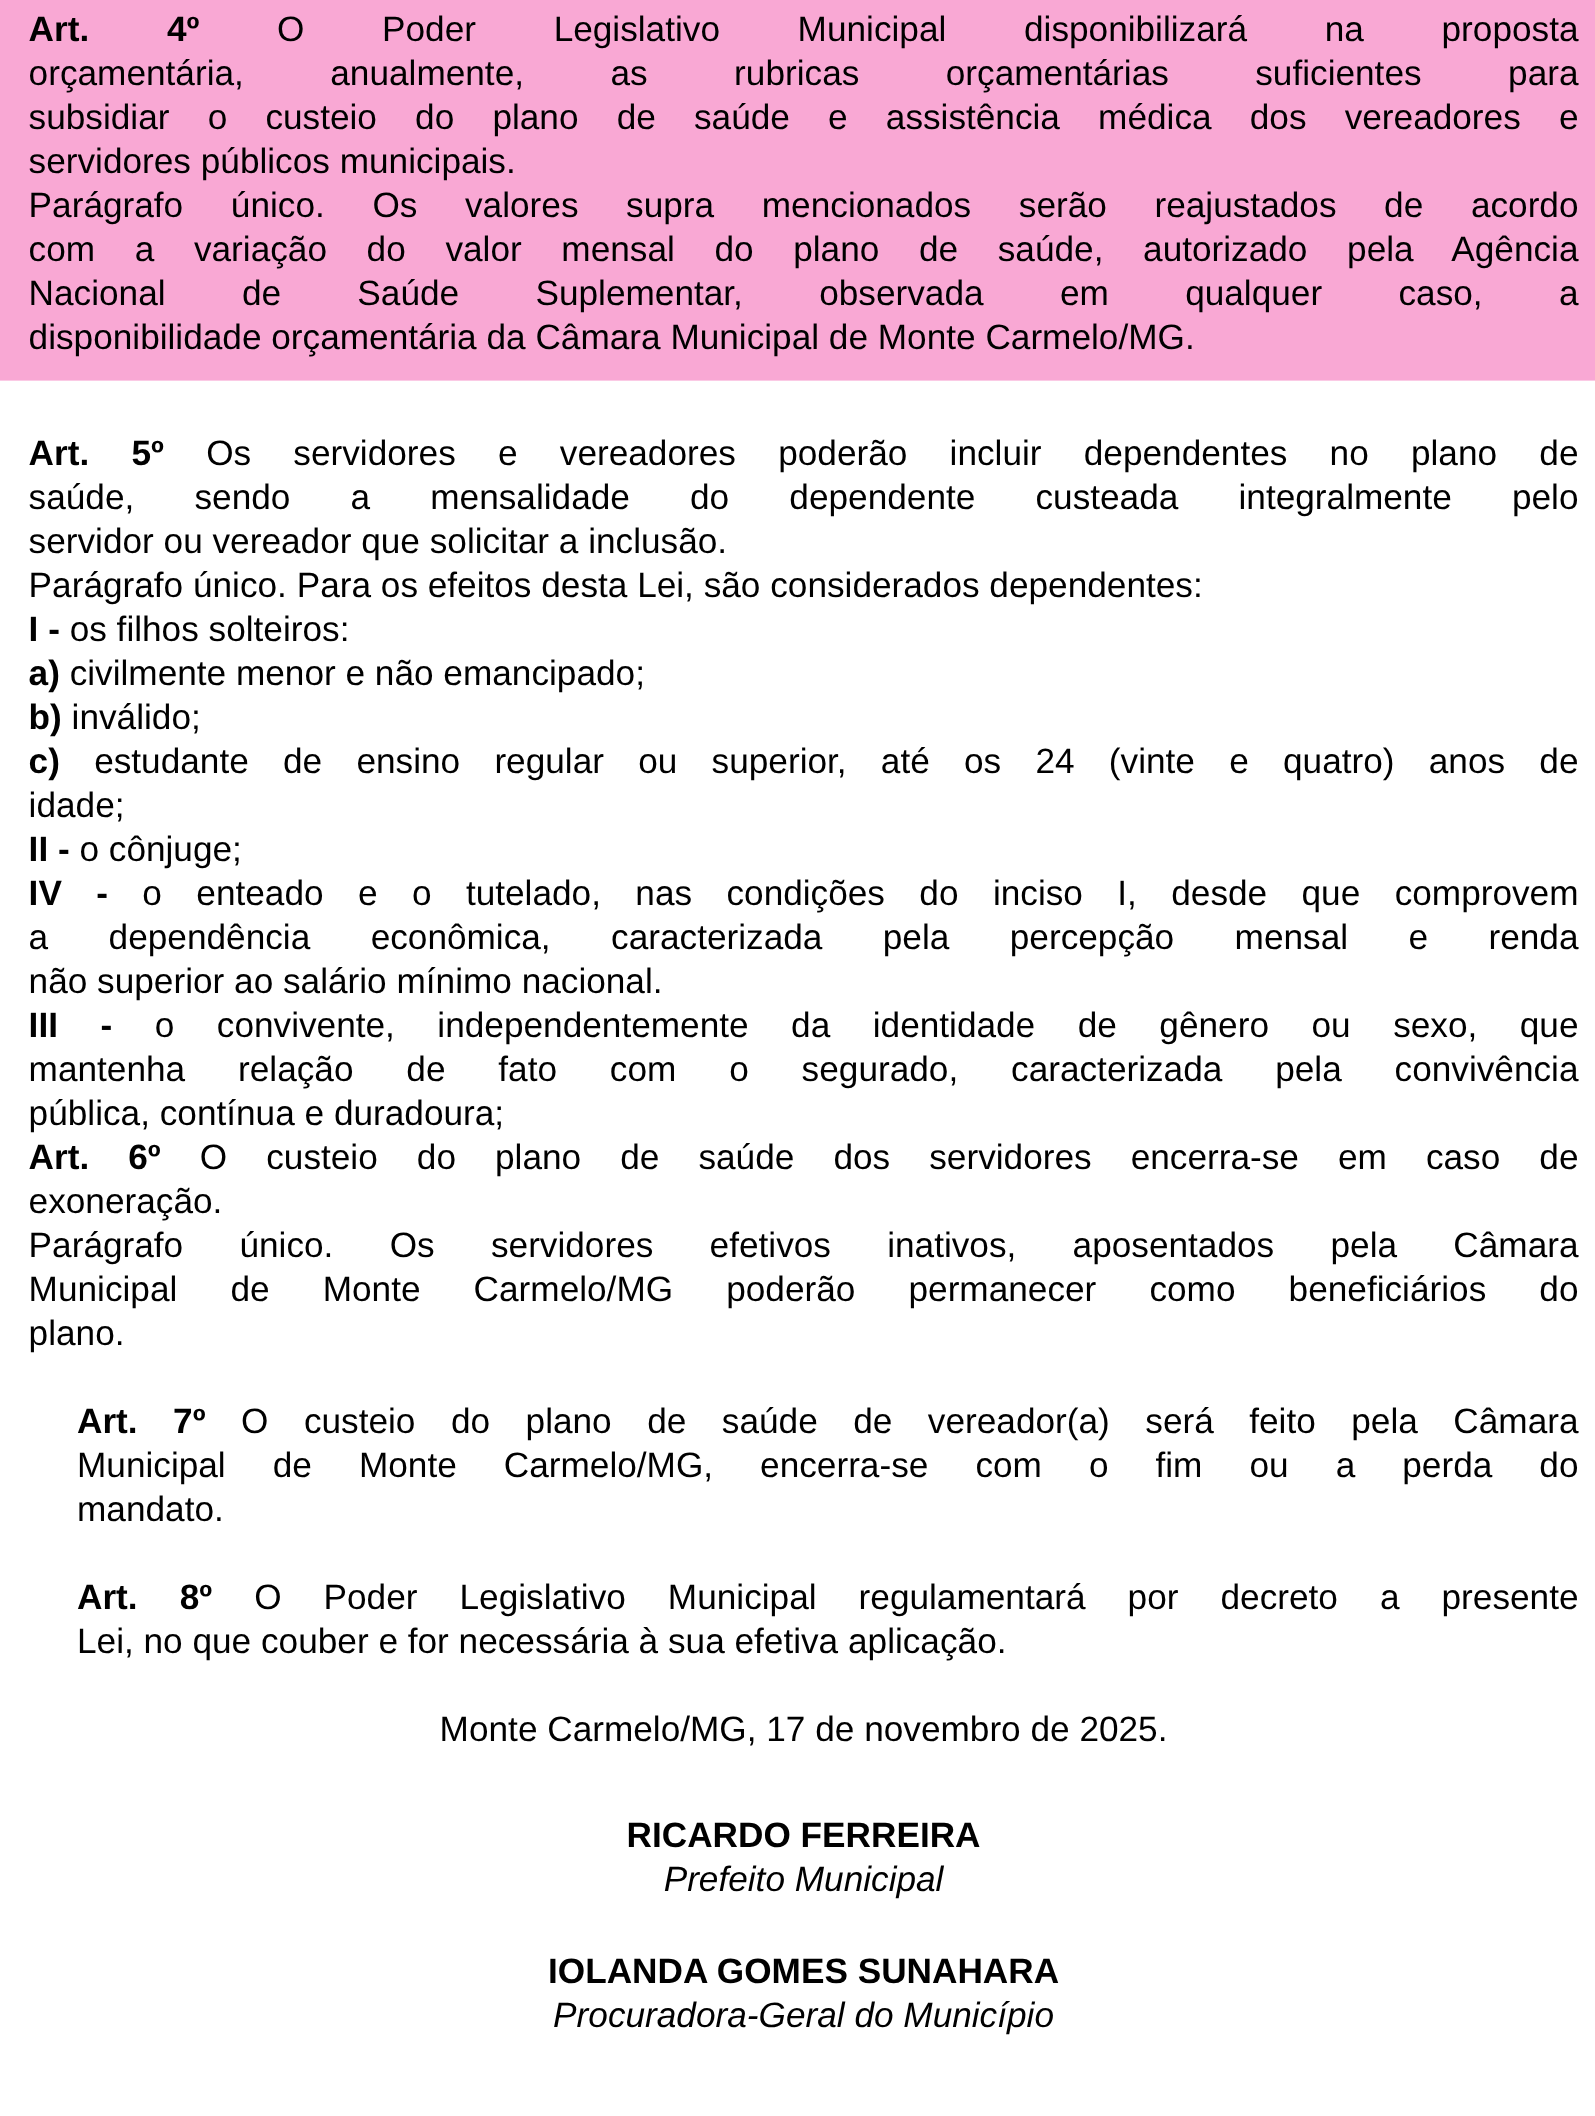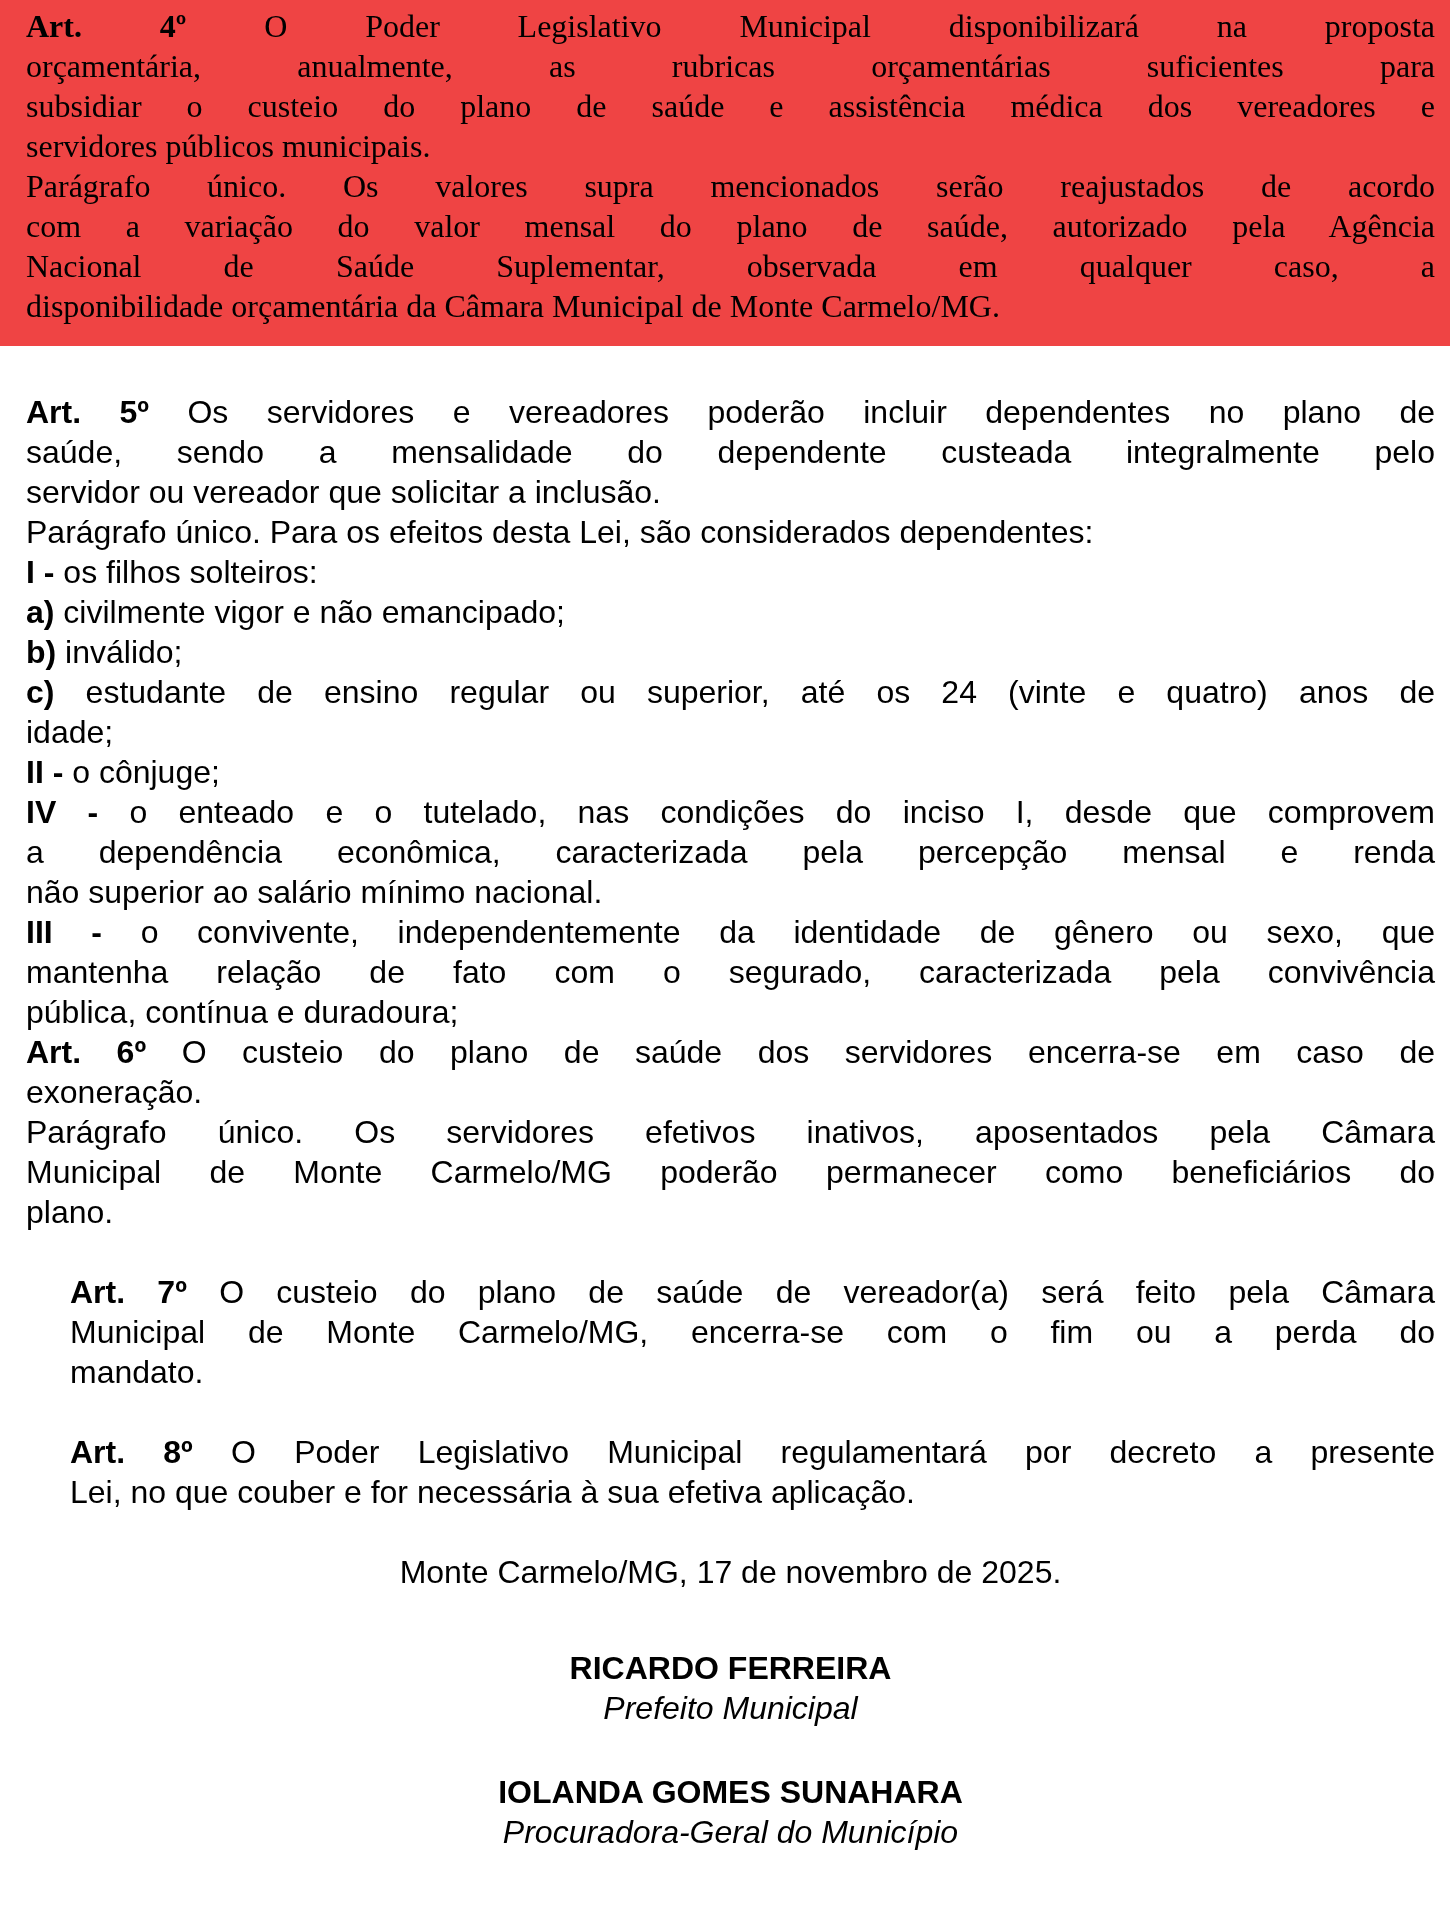--- a/index.html
+++ b/index.html
@@ -47,21 +47,21 @@
   .sig-1 { margin-top: 56px; }
   .sig-2 { margin-top: 44px; }
   .sig-name { font-weight: bold; line-height: 40px; }
   .sig-role { font-style: italic; line-height: 40px; }
 </style>
 </head>
 <body>
 
 <div class="page">
 
-  <div class="hl-block" style="background: #ef4444; font-family: Liberation Serif, serif;">
+  <div class="hl-block" style="background: #f9a8d4;">
     <p class="para">
       <span class="jline"><b class="lead">Art. 4º</b> <span>O Poder Legislativo Municipal disponibilizará na proposta</span></span>
       <span class="jline">orçamentária, anualmente, as rubricas orçamentárias suficientes para</span>
       <span class="jline">subsidiar o custeio do plano de saúde e assistência médica dos vereadores e</span>
       <span class="jline last">servidores públicos municipais.</span>
     </p>
     <p class="para">
       <span class="jline"><span class="lead-plain">Parágrafo único.</span> <span>Os valores supra mencionados serão reajustados de acordo</span></span>
       <span class="jline">com a variação do valor mensal do plano de saúde, autorizado pela Agência</span>
       <span class="jline">Nacional de Saúde Suplementar, observada em qualquer caso, a</span>
@@ -79,21 +79,21 @@
 
     <p class="para">
       <span class="jline last"><span class="lead-plain">Parágrafo único.</span> <span>Para os efeitos desta Lei, são considerados dependentes:</span></span>
     </p>
 
     <p class="para">
       <span class="jline last"><b class="lead">I -</b> <span>os filhos solteiros:</span></span>
     </p>
 
     <p class="para">
-      <span class="jline last"><b class="lead">a)</b> <span>civilmente vigor e não emancipado;</span></span>
+      <span class="jline last"><b class="lead">a)</b> <span>civilmente menor e não emancipado;</span></span>
     </p>
 
     <p class="para">
       <span class="jline last"><b class="lead">b)</b> <span>inválido;</span></span>
     </p>
 
     <p class="para">
       <span class="jline"><b class="lead">c)</b> <span>estudante de ensino regular ou superior, até os 24 (vinte e quatro) anos de</span></span>
       <span class="jline last">idade;</span>
     </p>

